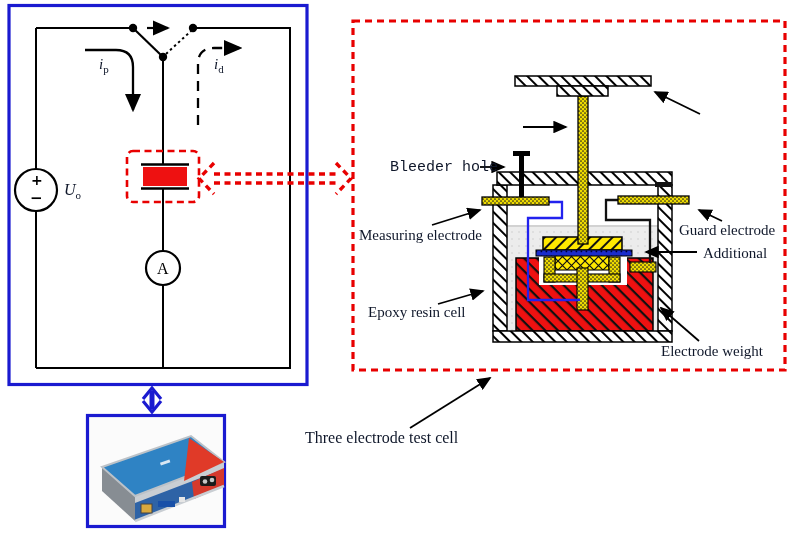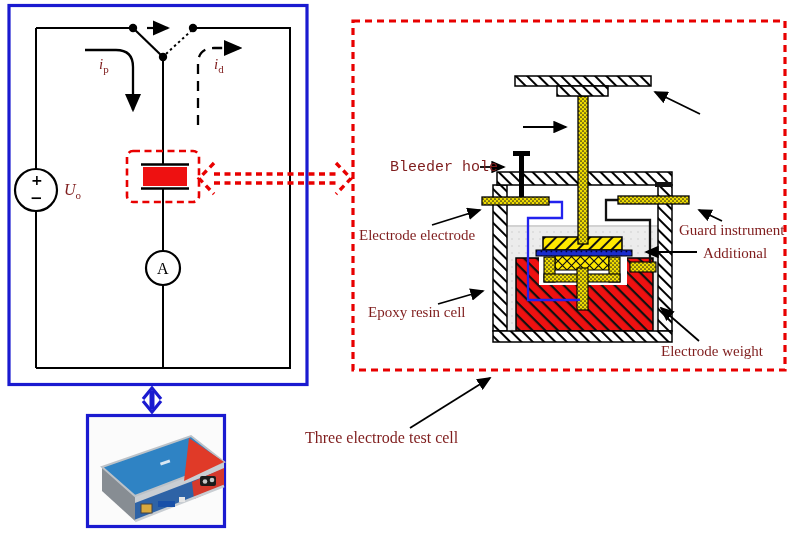--- a/index.html
+++ b/index.html
@@ -1,19 +1,19 @@
 <!DOCTYPE html>
 <html><head>
 <meta charset="utf-8">
 <style>
   html,body{margin:0;padding:0;background:#fff;}
   .stage{position:relative;width:798px;height:554px;background:#fff;overflow:hidden;
          font-family:"Liberation Serif", serif;color:#000;}
   .stage svg{position:absolute;left:0;top:0;}
-  .lbl{position:absolute;white-space:nowrap;font-size:15px;line-height:17px;color:#7f1d1d;}
+  .lbl{position:absolute;white-space:nowrap;font-size:15px;line-height:17px;color:#0f172a;}
   .it{font-style:italic;}
   .lbl sub{font-size:11px;font-style:normal;}
   .caption{font-size:16px;}
   .small-cap{font-size:14.5px;}
   .sym{position:absolute;white-space:nowrap;}
 </style>
 </head>
 <body>
 
 <div class="stage">
@@ -179,20 +179,20 @@
 </svg>
 
 <div class="lbl it" style="left:99px;top:56px;font-size:15px;"><span>i</span><sub>p</sub></div>
 <div class="lbl it" style="left:214px;top:56px;font-size:15px;"><span>i</span><sub>d</sub></div>
 <div class="lbl it" style="left:64px;top:181px;font-size:16px;"><span>U</span><sub>o</sub></div>
 <div class="sym" style="left:31px;top:172px;font-size:14px;font-weight:700;font-family:'DejaVu Sans',sans-serif;">+</div>
 <div class="sym" style="left:30px;top:189px;font-size:15px;font-weight:700;font-family:'DejaVu Sans',sans-serif;">−</div>
 <div class="sym" style="left:157px;top:260px;font-size:16px;">A</div>
 
 <div class="lbl" style="left:390px;top:159px;font-family:Liberation Mono, monospace;">Bleeder hole</div>
-<div class="lbl" style="left:359px;top:227px;">Electrode electrode</div>
-<div class="lbl" style="left:679px;top:222px;">Guard instrument</div>
+<div class="lbl" style="left:359px;top:227px;">Measuring electrode</div>
+<div class="lbl" style="left:679px;top:222px;">Guard electrode</div>
 <div class="lbl" style="left:703px;top:245px;">Additional</div>
 <div class="lbl" style="left:368px;top:304px;">Epoxy resin cell</div>
 <div class="lbl" style="left:661px;top:343px;">Electrode weight</div>
 <div class="lbl caption" style="left:305px;top:429px;">Three electrode test cell</div>
 
 </div>
 
 </body></html>

